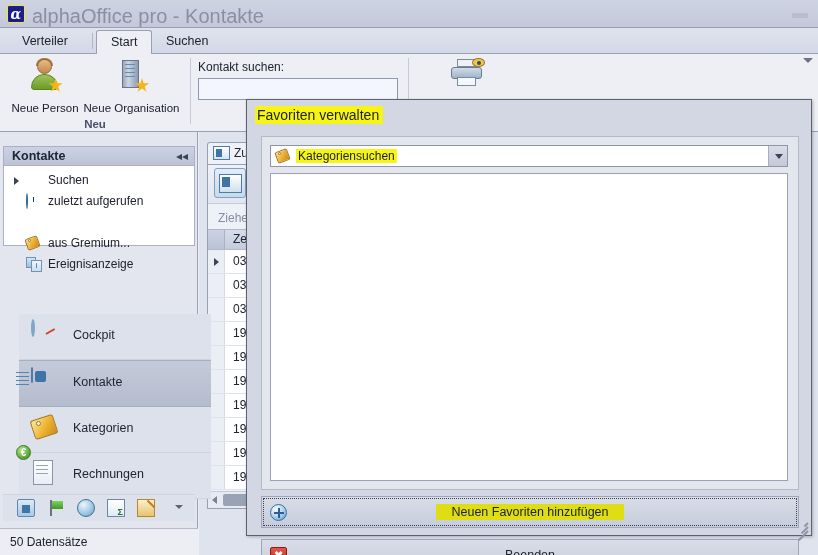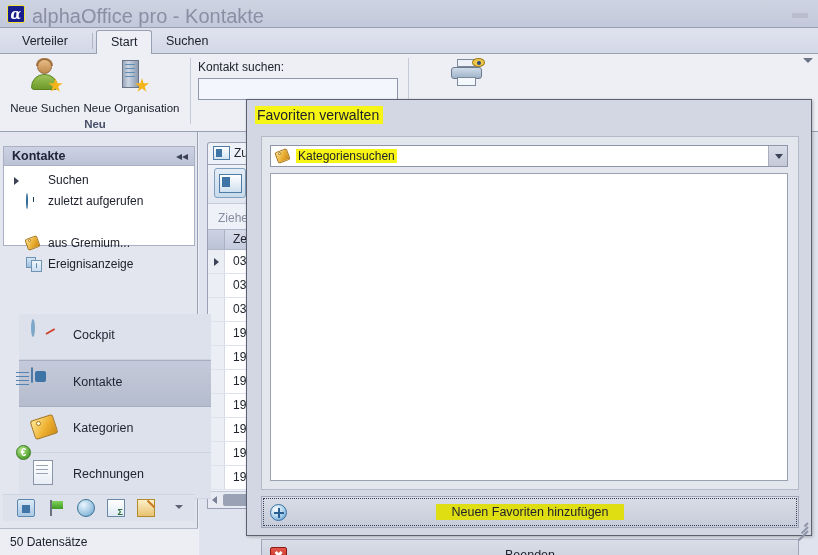--- a/index.html
+++ b/index.html
@@ -644,21 +644,21 @@
     <div class="rgroup" style="left:0; width:190px;">
       <div class="rbtn" style="left:6px; width:78px; height:58px;">
         <div class="ico">
           <div class="ic-person">
             <div class="hair"></div>
               <div class="head"></div>
               <div class="body"></div>
             <div class="starburst"></div>
           </div>
         </div>
-        <div class="lbl">Neue Suchen</div>
+        <div class="lbl">Neue Person</div>
       </div>
       <div class="rbtn" style="left:74px; width:115px; height:58px;">
         <div class="ico">
           <div class="ic-org">
             <div class="box"></div>
             <div class="ln" style="top:6px;"></div>
             <div class="ln" style="top:10px;"></div>
             <div class="ln" style="top:14px;"></div>
             <div class="ln" style="top:18px;"></div>
             <div class="starburst"></div>

